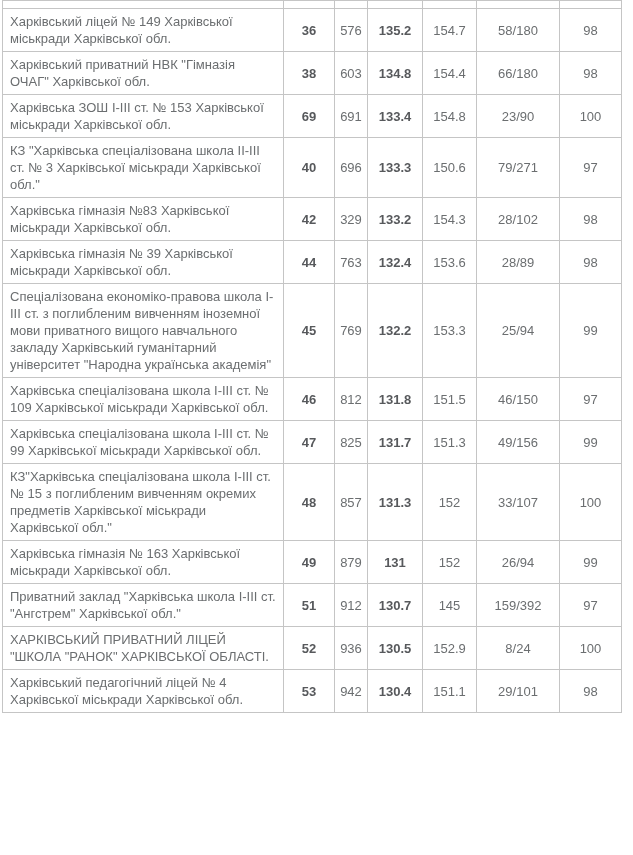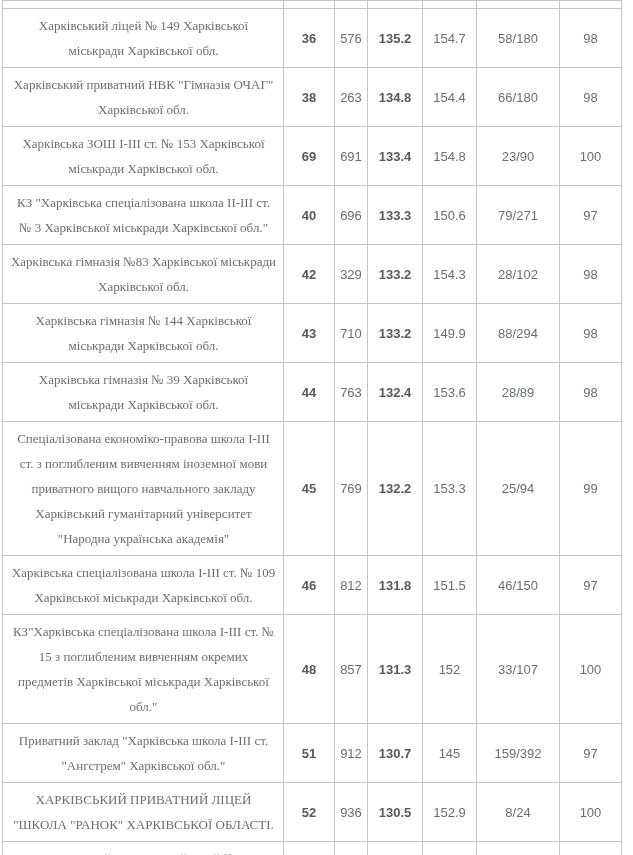--- a/index.html
+++ b/index.html
@@ -25,24 +25,23 @@
 
   td {
     border: 1px solid #c5c5c5;
     font-size: 13px;
     color: #6b6e70;
     vertical-align: middle;
     background: #ffffff;
     word-wrap: break-word;
   }
   td.name {
-    text-align: center;
+    text-align: left;
     padding: 4px 6px 4px 7px;
-    line-height: 25px;
-    font-family: Liberation Serif, serif;
+    line-height: 17px;
   }
   td.num {
     text-align: center;
     padding: 4px 2px;
     line-height: 17px;
   }
   td.b {
     font-weight: bold;
     color: #57595c;
     margin-top: 20px;
@@ -81,21 +80,21 @@
     <td class="num b">135.2</td>
     <td class="num">154.7</td>
     <td class="num">58/180</td>
     <td class="num">98</td>
   </tr>
 
 
   <tr>
     <td class="name">Харківський приватний НВК "Гімназія ОЧАГ" Харківської обл.</td>
     <td class="num b">38</td>
-    <td class="num">263</td>
+    <td class="num">603</td>
     <td class="num b">134.8</td>
     <td class="num">154.4</td>
     <td class="num">66/180</td>
     <td class="num">98</td>
   </tr>
 
   <tr>
     <td class="name">Харківська ЗОШ І-ІІІ ст. № 153 Харківської міськради Харківської обл.</td>
     <td class="num b">69</td>
     <td class="num">691</td>
@@ -119,29 +118,20 @@
   <tr>
     <td class="name">Харківська гімназія №83 Харківської міськради Харківської обл.</td>
     <td class="num b">42</td>
     <td class="num">329</td>
     <td class="num b">133.2</td>
     <td class="num">154.3</td>
     <td class="num">28/102</td>
     <td class="num">98</td>
   </tr>
 
-  <tr>
-    <td class="name">Харківська гімназія № 144 Харківської міськради Харківської обл.</td>
-    <td class="num b">43</td>
-    <td class="num">710</td>
-    <td class="num b">133.2</td>
-    <td class="num">149.9</td>
-    <td class="num">88/294</td>
-    <td class="num">98</td>
-  </tr>
 
   <tr>
     <td class="name">Харківська гімназія № 39 Харківської міськради Харківської обл.</td>
     <td class="num b">44</td>
     <td class="num">763</td>
     <td class="num b">132.4</td>
     <td class="num">153.6</td>
     <td class="num">28/89</td>
     <td class="num">98</td>
   </tr>
@@ -159,31 +149,49 @@
   <tr>
     <td class="name">Харківська спеціалізована школа І-ІІІ ст. № 109 Харківської міськради Харківської обл.</td>
     <td class="num b">46</td>
     <td class="num">812</td>
     <td class="num b">131.8</td>
     <td class="num">151.5</td>
     <td class="num">46/150</td>
     <td class="num">97</td>
   </tr>
 
+  <tr>
+    <td class="name">Харківська спеціалізована школа І-ІІІ ст. № 99 Харківської міськради Харківської обл.</td>
+    <td class="num b">47</td>
+    <td class="num">825</td>
+    <td class="num b">131.7</td>
+    <td class="num">151.3</td>
+    <td class="num">49/156</td>
+    <td class="num">99</td>
+  </tr>
 
   <tr>
     <td class="name">КЗ"Харківська спеціалізована школа І-ІІІ ст. № 15 з поглибленим вивченням окремих предметів Харківської міськради Харківської обл."</td>
     <td class="num b">48</td>
     <td class="num">857</td>
     <td class="num b">131.3</td>
     <td class="num">152</td>
     <td class="num">33/107</td>
     <td class="num">100</td>
   </tr>
 
+  <tr>
+    <td class="name">Харківська гімназія № 163 Харківської міськради Харківської обл.</td>
+    <td class="num b">49</td>
+    <td class="num">879</td>
+    <td class="num b">131</td>
+    <td class="num">152</td>
+    <td class="num">26/94</td>
+    <td class="num">99</td>
+  </tr>
 
 
   <tr>
     <td class="name">Приватний заклад "Харківська школа І-ІІІ ст. "Ангстрем" Харківської обл."</td>
     <td class="num b">51</td>
     <td class="num">912</td>
     <td class="num b">130.7</td>
     <td class="num">145</td>
     <td class="num">159/392</td>
     <td class="num">97</td>

